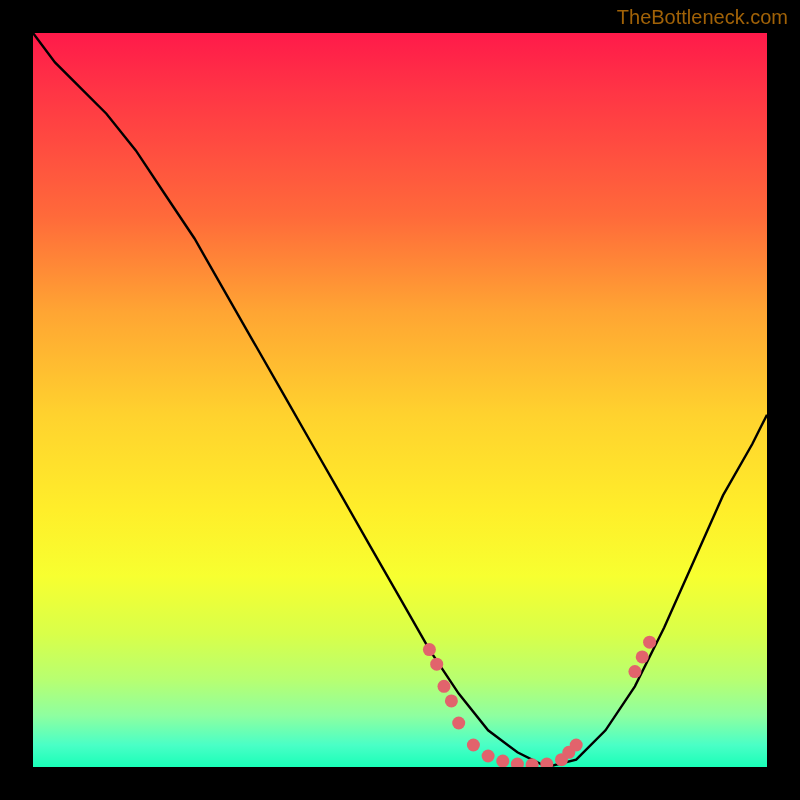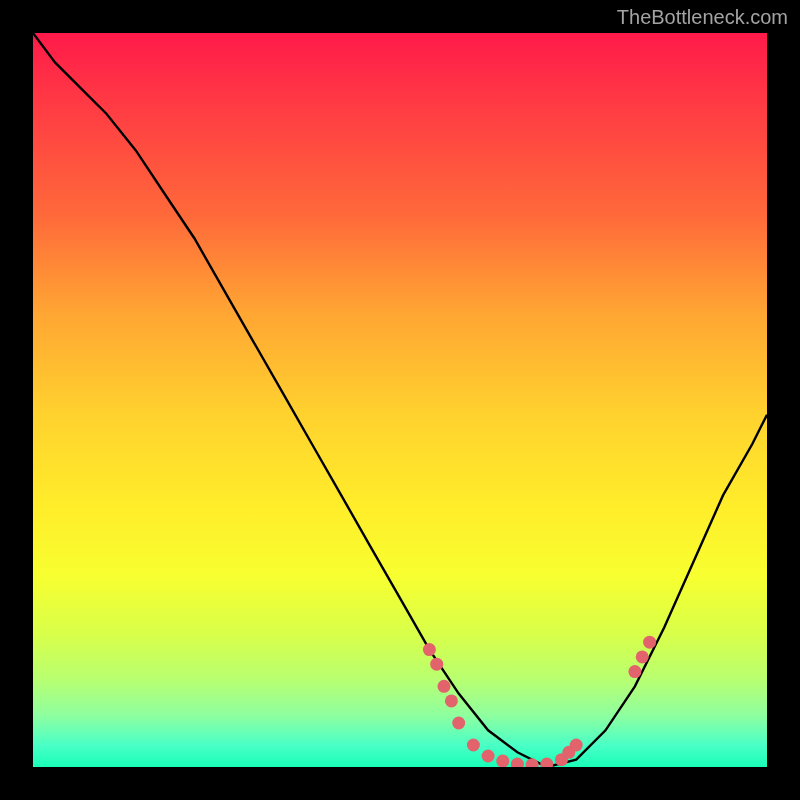--- a/index.html
+++ b/index.html
@@ -8,21 +8,21 @@
     background: #000;
     width: 800px;
     height: 800px;
     position: relative;
     font-family: Arial, sans-serif;
   }
   .watermark {
     position: absolute;
     top: 6px;
     right: 12px;
-    color: #a3a3a3;
+    color: #a16207;
     font-size: 20px;
     font-weight: 500;
   }
   .plot-area {
     position: absolute;
     left: 33px;
     top: 33px;
     width: 734px;
     height: 734px;
   }

